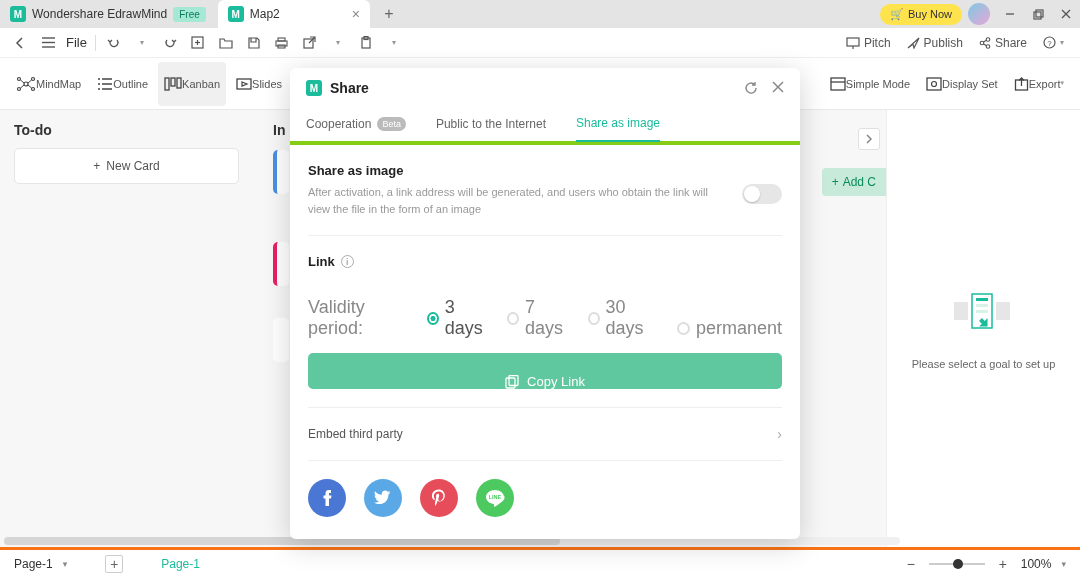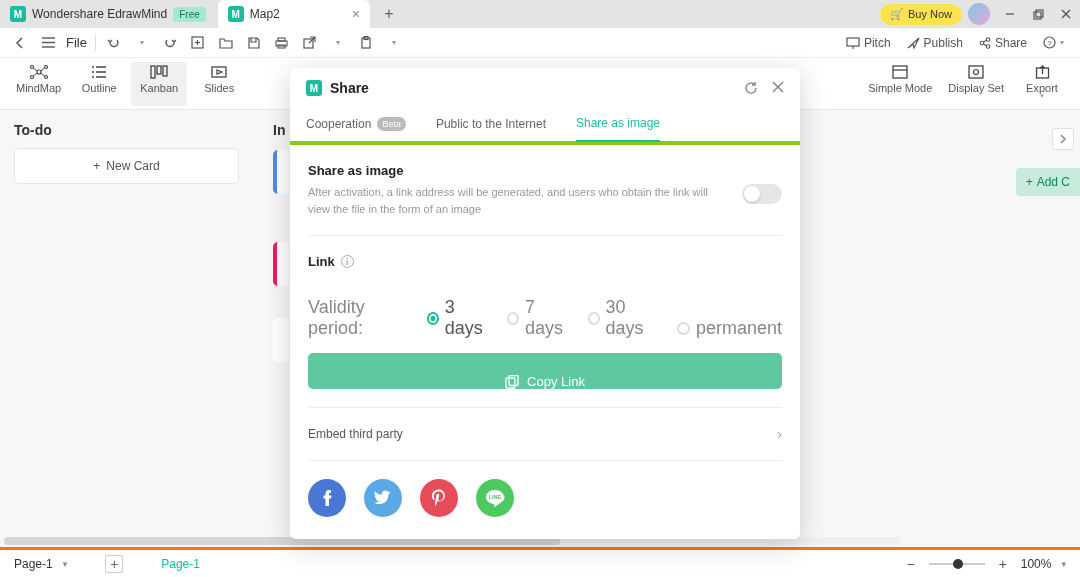--- a/index.html
+++ b/index.html
@@ -16,21 +16,21 @@
 .buy-now{background:#ffe34d;border-radius:12px;padding:4px 10px;font-size:11px;display:flex;align-items:center;gap:4px;color:#333;cursor:pointer}
 .avatar{width:22px;height:22px;border-radius:50%;background:linear-gradient(135deg,#7ec8e3,#e8a7d8);margin:0 6px;cursor:pointer}
 .win-btn{width:28px;height:28px;display:flex;align-items:center;justify-content:center;color:#555;cursor:pointer;font-size:12px}
 .menubar{height:30px;background:#fff;display:flex;align-items:center;padding:0 10px;gap:8px;border-bottom:1px solid #eee}
 .mb-icon{width:20px;height:20px;display:flex;align-items:center;justify-content:center;color:#555;cursor:pointer;font-size:13px}
 .mb-text{font-size:13px;color:#333;cursor:pointer}
 .mb-sep{width:1px;height:16px;background:#ddd}
 .mb-right{display:flex;align-items:center;gap:4px;margin-left:auto}
 .mb-right-item{display:flex;align-items:center;gap:4px;padding:0 6px;color:#555;cursor:pointer;font-size:12px}
 .toolbar{height:52px;background:#fff;display:flex;align-items:center;padding:0 10px;gap:4px;border-bottom:1px solid #e9e9e9}
-.tb-btn{display:flex;flex-direction:column;align-items:center;justify-content:flex-start;height:44px;min-width:56px;padding:0 6px;border-radius:4px;cursor:pointer;font-size:11px;color:#555}
+.tb-btn{display:flex;align-items:center;justify-content:center;height:44px;min-width:56px;padding:0 6px;border-radius:4px;cursor:pointer;font-size:11px;color:#555}
 .tb-btn.active{background:#f0f0f0}
 .tb-icon{font-size:16px;color:#444;height:20px;display:flex;align-items:center}
 .tb-right{margin-left:auto;display:flex;gap:4px}
 .workarea{display:flex;height:437px}
 .board{flex:1;background:#f7f7f7;padding:12px 14px;position:relative;overflow:hidden}
 .col-title{font-size:14px;font-weight:600;color:#333;margin-bottom:10px}
 .new-card{background:#fff;border:1px solid #e5e5e5;border-radius:5px;height:36px;display:flex;align-items:center;justify-content:center;gap:6px;color:#555;cursor:pointer;width:225px;font-size:12px}
 .col2-title{position:absolute;left:273px;top:12px;font-size:14px;font-weight:600;color:#333}
 .card-stub{position:absolute;left:273px;width:16px;height:44px;background:#fff;border-radius:5px;border-left:4px solid #4a90e2}
 .card-stub.s2{border-left-color:#e91e63}
@@ -316,20 +316,34 @@
     <div class="scroll-indicator">
       <svg width="8" height="10">
           <path d="M2 1 L6 5 L2 9" fill="none" stroke="#888" stroke-width="1.5"></path>
         </svg>
     </div>
     <div class="add-col">
       <span>+</span>
       <span>Add C</span>
     </div>
   </div>
+  <div class="right-panel">
+    <div class="rp-illu">
+      <svg width="76" height="48">
+          <rect x="8" y="14" width="14" height="18" fill="#e6e6e6"></rect>
+          <rect x="26" y="6" width="20" height="34" fill="none" stroke="#1abc9c" stroke-width="1.5"></rect>
+          <rect x="30" y="10" width="12" height="3" fill="#1abc9c"></rect>
+          <rect x="30" y="16" width="12" height="3" fill="#d7f3e8"></rect>
+          <rect x="30" y="22" width="12" height="3" fill="#d7f3e8"></rect>
+          <path d="M38 30 L44 36 L40 36 L40 40 L36 40 L36 36 L32 36 Z" fill="#1abc9c" transform="rotate(135 38 35)"></path>
+          <rect x="50" y="14" width="14" height="18" fill="#e6e6e6"></rect>
+        </svg>
+    </div>
+    <div class="rp-text">Please select a goal to set up</div>
+  </div>
 </div>
 
 <div class="hscroll">
   <div class="hscroll-thumb"></div>
 </div>
 
 <div class="statusbar">
   <span class="sb-page">Page-1</span>
   <span class="sb-dd">▾</span>
   <span style="width:18px"></span>

